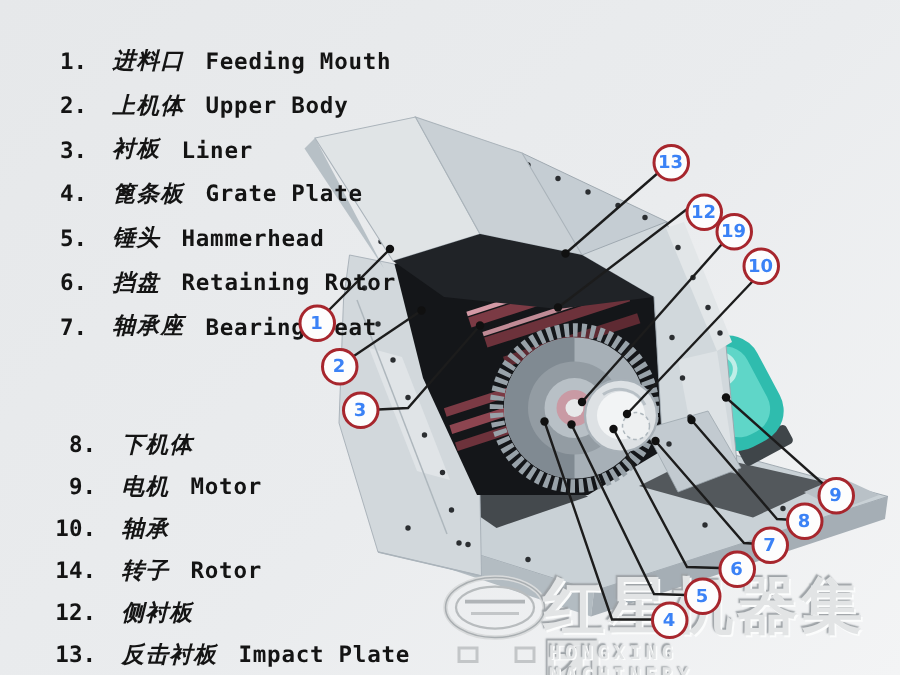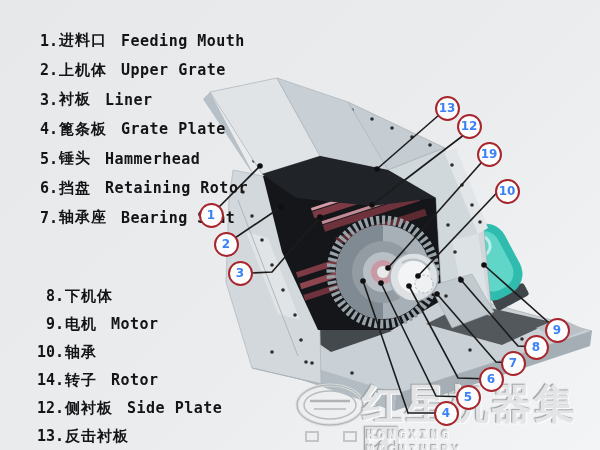--- a/index.html
+++ b/index.html
@@ -11,21 +11,21 @@
   svg{position:absolute;left:0;top:0;}
   .parts{position:absolute;z-index:4;color:#141414;font-weight:bold;font-size:15px;}
   .parts .row{display:flex;align-items:center;white-space:nowrap;}
   .parts-top{left:36px;top:26px;}
   .parts-top .row{height:29.5px;}
   .parts-bottom{left:30px;top:282px;}
   .parts-bottom .row{height:28px;}
   .parts .num{display:inline-block;text-align:right;}
   .parts-top .num{width:22px;}
   .parts-bottom .num{width:34px;}
-  .parts .zh{margin-left:1px;letter-spacing:1px;}
+  .parts .zh{margin-left:17px;letter-spacing:1px;font-style:italic;}
   .parts .en{margin-left:14px;letter-spacing:0.5px;}
   .callout{
     position:absolute;z-index:5;width:25px;height:25px;box-sizing:border-box;
     border:2.5px solid #a7262d;border-radius:50%;background:#fdfdfd;
     color:#3b82f6;font-weight:bold;font-size:12px;line-height:20px;text-align:center;
     font-family:"DejaVu Sans","Liberation Sans",sans-serif;
   }
   .watermark{position:absolute;z-index:2;}
   .wm-cn{
     position:absolute;left:362px;top:384px;width:240px;
@@ -211,35 +211,35 @@
 
   <div class="callout" style="left:198.5px;top:202.5px">1</div>
   <div class="callout" style="left:213.5px;top:231.5px">2</div>
   <div class="callout" style="left:227.5px;top:260.5px">3</div>
   <div class="callout" style="left:433.5px;top:400.5px">4</div>
   <div class="callout" style="left:455.5px;top:384.5px">5</div>
   <div class="callout" style="left:478.5px;top:366.5px">6</div>
   <div class="callout" style="left:500.5px;top:350.5px">7</div>
   <div class="callout" style="left:523.5px;top:334.5px">8</div>
   <div class="callout" style="left:544.5px;top:317.5px">9</div>
-  <div class="callout" style="left:494.5px;top:179px">10</div>
+  <div class="callout" style="left:494.5px;top:165px">10</div>
   <div class="callout" style="left:476.5px;top:141.5px">19</div>
-  <div class="callout" style="left:456.5px;top:114px">12</div>
+  <div class="callout" style="left:456.5px;top:129px">12</div>
   <div class="callout" style="left:434.5px;top:95.5px">13</div>
 
   <div class="parts parts-top">
     <div class="row">
       <span class="num">1.</span>
       <span class="zh">进料口</span>
       <span class="en">Feeding Mouth</span>
     </div>
     <div class="row">
       <span class="num">2.</span>
       <span class="zh">上机体</span>
-      <span class="en">Upper Grate</span>
+      <span class="en">Upper Body</span>
     </div>
     <div class="row">
       <span class="num">3.</span>
       <span class="zh">衬板</span>
       <span class="en">Liner</span>
     </div>
     <div class="row">
       <span class="num">4.</span>
       <span class="zh">篦条板</span>
       <span class="en">Grate Plate</span>
@@ -276,21 +276,21 @@
       <span class="zh">轴承</span>
     </div>
     <div class="row">
       <span class="num">14.</span>
       <span class="zh">转子</span>
       <span class="en">Rotor</span>
     </div>
     <div class="row">
       <span class="num">12.</span>
       <span class="zh">侧衬板</span>
-      <span class="en">Side Plate</span>
     </div>
     <div class="row">
       <span class="num">13.</span>
       <span class="zh">反击衬板</span>
+      <span class="en">Impact Plate</span>
     </div>
   </div>
 
 </div>
 
 </body></html>

